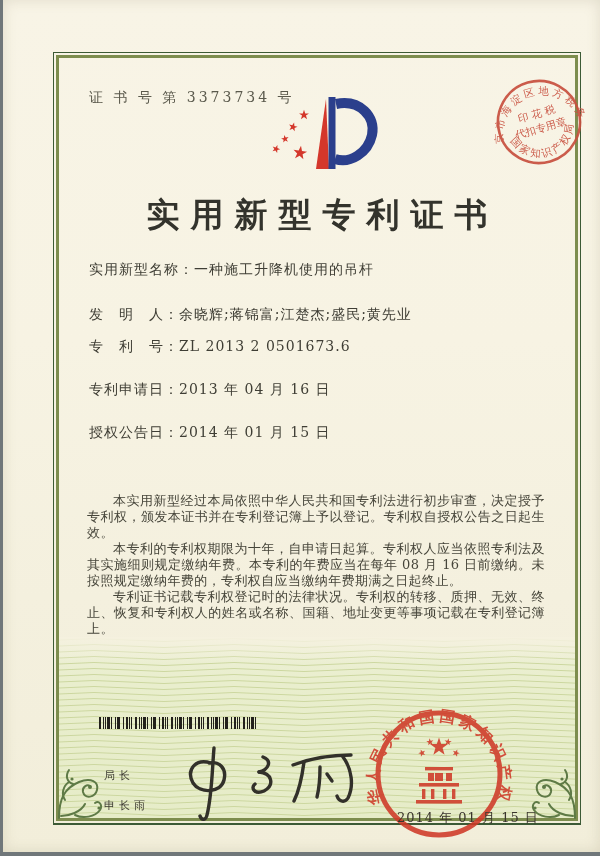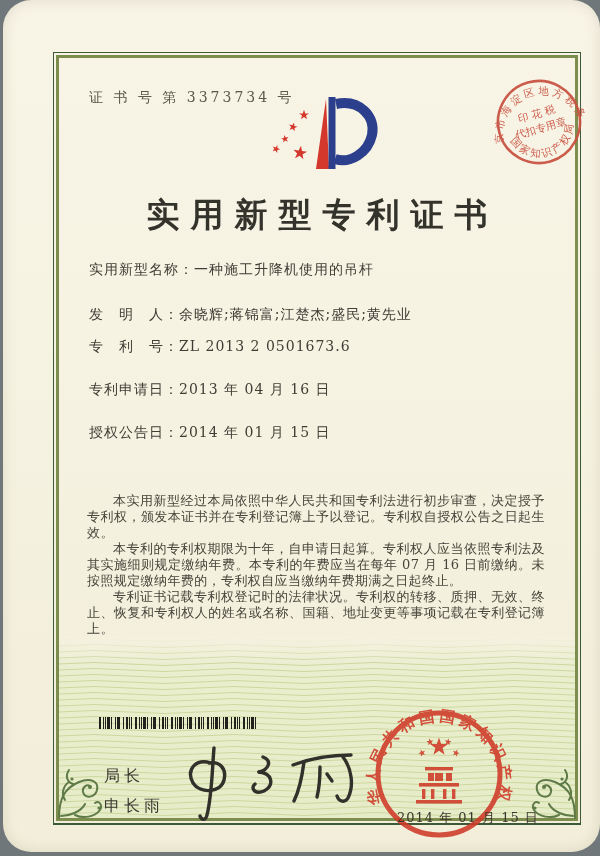--- a/index.html
+++ b/index.html
@@ -5,21 +5,20 @@
   html,body{margin:0;padding:0;}
   body{
     width:600px;height:856px;overflow:hidden;position:relative;
     background:#70777a;
     font-family:"DejaVu Serif", serif;
   }
   .paper{
     position:absolute;left:3px;top:0;right:0;bottom:4px;
     background:linear-gradient(180deg,#f8f4e6 0%,#f7f3e3 40%,#f4f0de 70%,#f2eeda 100%);
     box-shadow:inset 0 0 14px rgba(120,110,80,.18);
-    border-radius:28px;
   }
   .frame{
     position:absolute;left:50px;top:52px;width:526px;height:770px;
     border:1px solid #3c5a35;
     box-shadow:0 1px 0 #3c5a35;
   }
   .frame-inner{
     position:absolute;inset:2px;
     border:3px solid #7d8d4e;
   }
@@ -59,21 +58,21 @@
   .waves{position:absolute;inset:0;width:100%;height:100%;}
   .barcode{
     position:absolute;left:40px;top:80px;width:157px;height:12px;
     background:
       repeating-linear-gradient(90deg,#23211c 0 1px,transparent 1px 4px),
       repeating-linear-gradient(90deg,#23211c 0 2px,transparent 2px 9px),
       repeating-linear-gradient(90deg,#23211c 0 1px,transparent 1px 6px);
   }
   .sig-block{
     position:absolute;left:45px;top:124px;
-    font-size:16px;color:#3a382f;letter-spacing:4px;line-height:30px;font-family:Liberation Serif, serif;
+    font-size:11px;color:#3a382f;letter-spacing:4px;line-height:30px;
   }
   .signature-svg{position:absolute;left:108px;top:104px;}
   .seal-svg{position:absolute;left:305px;top:62px;}
   .seal-date{
     position:absolute;left:338px;top:172px;
     font-size:13px;color:#3a352d;letter-spacing:1px;white-space:nowrap;
   }
   .footer{
     position:absolute;left:0;right:0;top:218px;text-align:center;
     font-size:12px;color:#4c4b3c;letter-spacing:2px;
@@ -137,21 +136,21 @@
     <div class="fields">
       <div class="frow r1"><span>实用新型名称：</span><span>一种施工升降机使用的吊杆</span></div>
       <div class="frow r2"><span>发　明　人：</span><span>余晓辉;蒋锦富;江楚杰;盛民;黄先业</span></div>
       <div class="frow r3"><span>专　利　号：</span><span>ZL 2013 2 0501673.6</span></div>
       <div class="frow r4"><span>专利申请日：</span><span>2013 年 04 月 16 日</span></div>
       <div class="frow r6"><span>授权公告日：</span><span>2014 年 01 月 15 日</span></div>
     </div>
 
     <div class="body-text">
       <p>本实用新型经过本局依照中华人民共和国专利法进行初步审查，决定授予专利权，颁发本证书并在专利登记簿上予以登记。专利权自授权公告之日起生效。</p>
-      <p>本专利的专利权期限为十年，自申请日起算。专利权人应当依照专利法及其实施细则规定缴纳年费。本专利的年费应当在每年 07 月 16 日前缴纳。未按照规定缴纳年费的，专利权自应当缴纳年费期满之日起终止。</p>
+      <p>本专利的专利权期限为十年，自申请日起算。专利权人应当依照专利法及其实施细则规定缴纳年费。本专利的年费应当在每年 08 月 16 日前缴纳。未按照规定缴纳年费的，专利权自应当缴纳年费期满之日起终止。</p>
       <p>专利证书记载专利权登记时的法律状况。专利权的转移、质押、无效、终止、恢复和专利权人的姓名或名称、国籍、地址变更等事项记载在专利登记簿上。</p>
     </div>
 
     <div class="band">
       <svg class="waves" preserveAspectRatio="none">
         <defs>
           <pattern id="wv" width="140" height="6" patternUnits="userSpaceOnUse">
             <path d="M0,3 Q35,0 70,3 T140,3" fill="none" stroke="#ccd79f" stroke-width="1"></path>
           </pattern>
         </defs>

